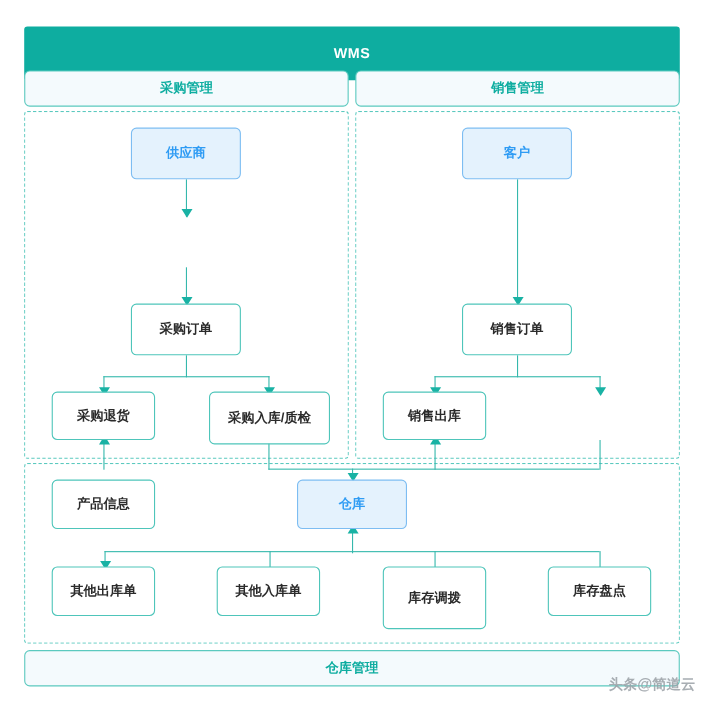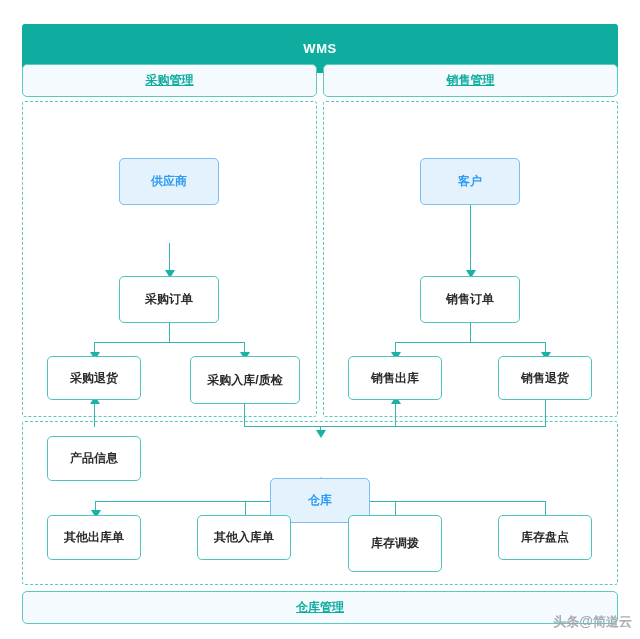--- a/index.html
+++ b/index.html
@@ -15,41 +15,41 @@
     left:22px;top:24px;width:596px;height:49px;
     background:#0eada0;border-radius:3px;
     display:flex;align-items:center;justify-content:center;
     color:#ffffff;font-size:13px;font-weight:bold;letter-spacing:.5px;
   }
 
   
   .sec-head{
     height:33px;background:#f4fafd;border:1px solid #5bc9bf;
     border-radius:5px;display:flex;align-items:center;justify-content:center;
-    color:#0eada0;font-size:12px;font-weight:bold;text-decoration:underline;
+    color:#0eada0;font-size:12px;font-weight:bold;
   }
   .sec-head.purchase{left:22px;top:64px;width:295px;}
   .sec-head.sales{left:323px;top:64px;width:295px;}
   .sec-head.warehouse{left:22px;top:591px;width:596px;}
 
   
   .region{border:1px dashed #5bc9bf;border-radius:3px;background:transparent;}
   .region.purchase{left:22px;top:101px;width:295px;height:316px;}
   .region.sales{left:323px;top:101px;width:295px;height:316px;}
   .region.warehouse{left:22px;top:421px;width:596px;height:164px;}
 
   
   .node{
     background:#ffffff;border:1px solid #4ec5ba;border-radius:5px;
     display:flex;align-items:center;justify-content:center;
     color:#2b2b2b;font-size:12px;font-weight:bold;text-align:center;
     line-height:1.2;z-index:3;
   }
   .node.accent{
-    background:#e4f2fd;border:1px solid #7dbdf2;color:#2f9cf4;margin-top:42px;
+    background:#e4f2fd;border:1px solid #7dbdf2;color:#2f9cf4;
   }
 
   
   .ln{background:#35b8ac;z-index:1;}
   .vln{width:1.4px;}
   .hln{height:1.4px;}
   .arrow{width:0;height:0;z-index:2;}
   .arrow.down{
     border-left:5px solid transparent;border-right:5px solid transparent;
     border-top:8px solid #19b2a4;
@@ -128,21 +128,20 @@
   <div class="abs arrow down" style="left:90.5px;top:510px;"></div>
 
   <div class="abs node accent" style="left:119px;top:116px;width:100px;height:47px;">供应商</div>
   <div class="abs node" style="left:119px;top:276px;width:100px;height:47px;">采购订单</div>
   <div class="abs node" style="left:47px;top:356px;width:94px;height:44px;">采购退货</div>
   <div class="abs node" style="left:190px;top:356px;width:110px;height:48px;">采购入库/质检</div>
 
   <div class="abs node accent" style="left:420px;top:116px;width:100px;height:47px;">客户</div>
   <div class="abs node" style="left:420px;top:276px;width:100px;height:47px;">销售订单</div>
   <div class="abs node" style="left:348px;top:356px;width:94px;height:44px;">销售出库</div>
-  <div class="abs node" style="left:498px;top:356px;width:94px;height:44px;">销售退货</div>
 
   <div class="abs node" style="left:47px;top:436px;width:94px;height:45px;">产品信息</div>
   <div class="abs node accent" style="left:270px;top:436px;width:100px;height:45px;">仓库</div>
 
   <div class="abs node" style="left:47px;top:515px;width:94px;height:45px;">其他出库单</div>
   <div class="abs node" style="left:197px;top:515px;width:94px;height:45px;">其他入库单</div>
   <div class="abs node" style="left:348px;top:515px;width:94px;height:57px;">库存调拨</div>
   <div class="abs node" style="left:498px;top:515px;width:94px;height:45px;">库存盘点</div>
 
   <div class="abs watermark">

